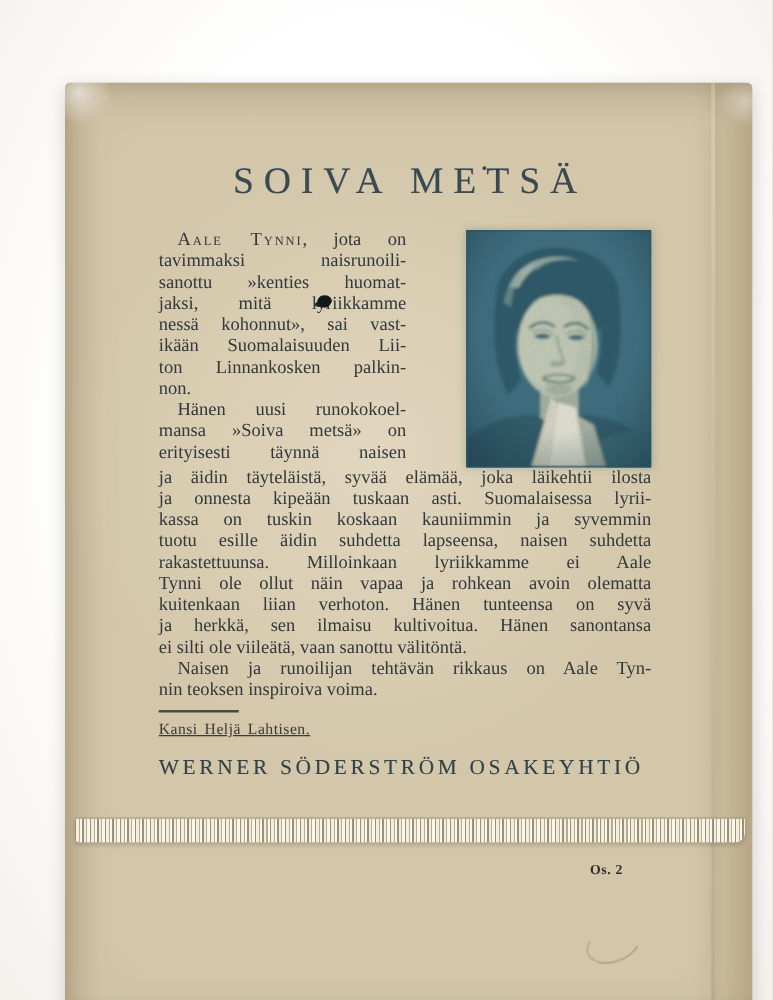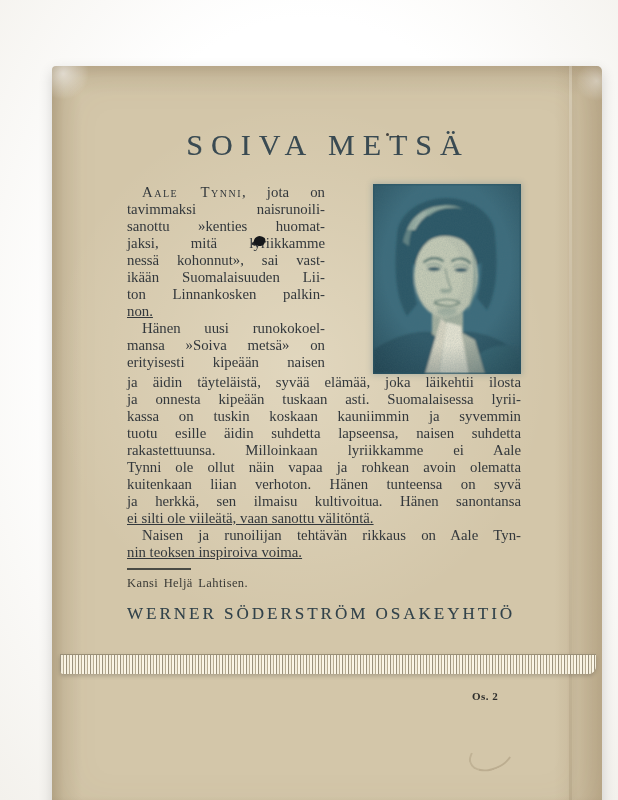--- a/index.html
+++ b/index.html
@@ -64,25 +64,25 @@
   }
   .row{display:flex;}
   .narrow{width:198px;}
   .photo-frame{
     margin-left:auto;width:148px;height:190px;
     box-shadow:0 0 6px 1px rgba(70,110,125,.30);
     background:#3c6c7d;
   }
   .photo-frame svg{display:block;}
   .tline{text-align:justify;text-align-last:justify;}
-  .tline.nj{text-align-last:left;text-decoration:underline;}
+  .tline.nj{text-align-last:left;}
   .tline.ind{text-indent:15px;}
   .sc{font-variant:small-caps;letter-spacing:1.5px;}
   .rule{margin-top:7px;width:64px;height:2px;background:#4a4b45;}
-  .credit{margin-top:5px;font-size:12.5px;letter-spacing:.4px;word-spacing:2px;color:#3a3a36;}
+  .credit{margin-top:5px;font-size:12.5px;letter-spacing:.4px;word-spacing:2px;color:#3a3a36;text-decoration:underline;}
   .publisher{
     margin-top:13px;font-size:17px;letter-spacing:3px;
     color:#31424a;white-space:nowrap;
     text-shadow:.3px .3px 0 rgba(45,60,68,.3);
   }
   .os-code{
     position:absolute;left:420px;top:624px;
     font-size:11px;font-weight:bold;letter-spacing:.5px;color:#2e2e2c;
   }
   
@@ -119,21 +119,21 @@
               <div class="tline ind"><span class="sc">Aale Tynni</span>, jota on</div>
               <div class="tline">tavimmaksi naisrunoili-</div>
               <div class="tline">sanottu »kenties huomat-</div>
               <div class="tline">jaksi, mitä lyriikkamme</div>
               <div class="tline">nessä kohonnut», sai vast-</div>
               <div class="tline">ikään Suomalaisuuden Lii-</div>
               <div class="tline">ton Linnankosken palkin-</div>
               <div class="tline nj">non.</div>
               <div class="tline ind">Hänen uusi runokokoel-</div>
               <div class="tline">mansa »Soiva metsä» on</div>
-              <div class="tline">erityisesti kipeään naisen</div>
+              <div class="tline">erityisesti täynnä naisen</div>
             </div>
           <div class="photo-frame">
             <svg viewBox="0 0 148 190" width="148" height="190">
               <defs>
                 <radialGradient id="vig" cx="50%" cy="42%" r="78%">
                   <stop offset="55%" stop-color="rgba(20,50,62,0)"></stop>
                   <stop offset="100%" stop-color="rgba(16,44,56,.55)"></stop>
                 </radialGradient>
                 <filter id="soft">
                     <feGaussianBlur stdDeviation="1.1"></feGaussianBlur>

